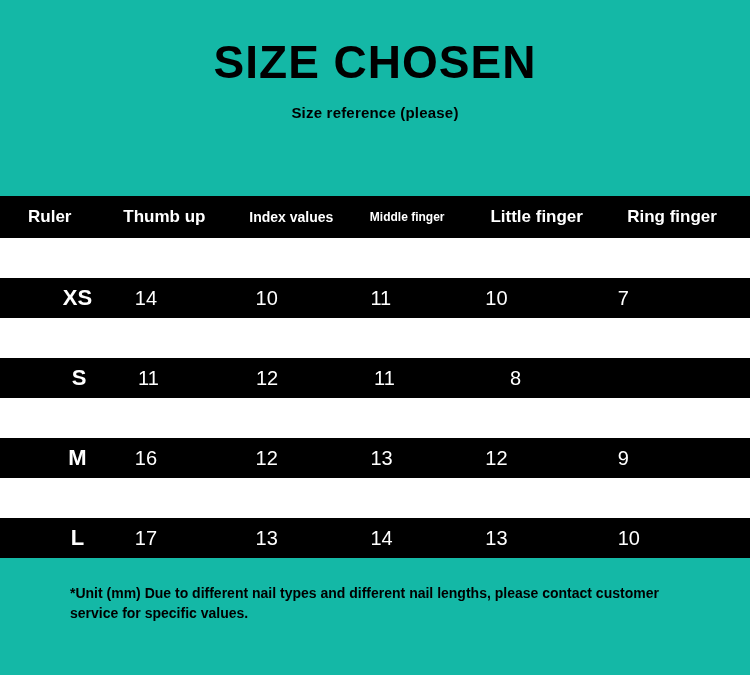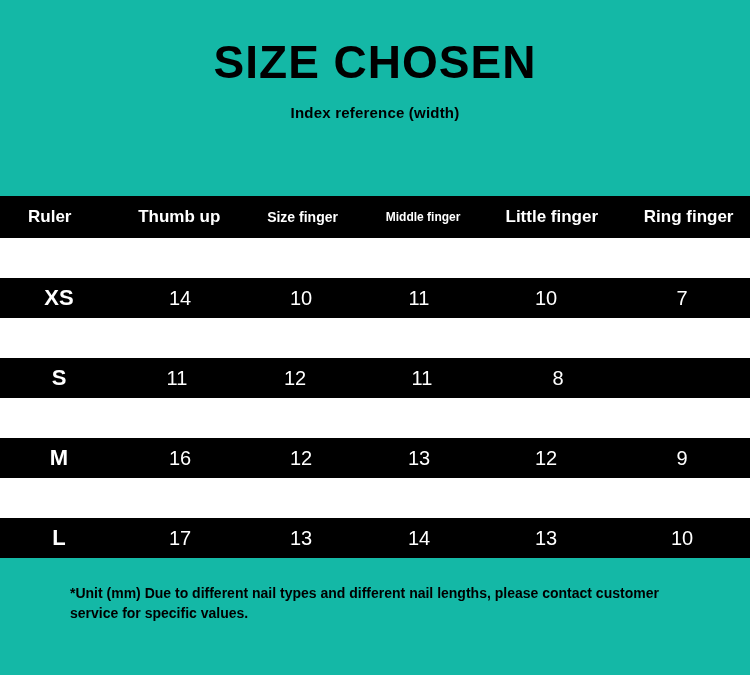--- a/index.html
+++ b/index.html
@@ -62,21 +62,20 @@
     gap: 14px;
   }
   .data-row {
     height: 40px;
   }
   .spacer {
     height: 40px;
     background: #ffffff;
   }
   .cell {
-    text-align: center;
     box-sizing: border-box;
   }
   
   .c0 { width: 118px; }
   .c1 { width: 124px; }
   .c2 { width: 118px; }
   .c3 { width: 118px; }
   .c4 { width: 136px; }
   .c5 { width: 136px; }
 
@@ -101,20 +100,21 @@
   .header-row .c4,
   .header-row .c5 {
     font-size: 17px;
     font-weight: bold;
   }
 
   .data-row .c0 {
     font-size: 22px;
     font-weight: bold;
     text-align: center;
+    margin-left: 20px;
   }
   .data-row .c1,
   .data-row .c2,
   .data-row .c3,
   .data-row .c4,
   .data-row .c5 {
     font-size: 20px;
     font-weight: normal;
   }
 
@@ -129,28 +129,28 @@
     line-height: 1.4;
     color: #000000;
   }
 </style>
 </head>
 <body>
 
 <div class="page">
 
   <h1 class="title">SIZE CHOSEN</h1>
-  <p class="subtitle">Index reference (width)</p>
+  <p class="subtitle">Size reference (please)</p>
 
   <div class="table-wrap">
 
     <div class="row header-row">
       <div class="cell c0">Ruler</div>
       <div class="cell c1">Thumb up</div>
-      <div class="cell c2">Size finger</div>
+      <div class="cell c2">Index values</div>
       <div class="cell c3">Middle finger</div>
       <div class="cell c5">Little finger</div>
       <div class="cell c4">Ring finger</div>
     </div>
 
     <div class="spacer"></div>
 
     <div class="row data-row">
       <div class="cell c0">XS</div>
       <div class="cell c1">14</div>

